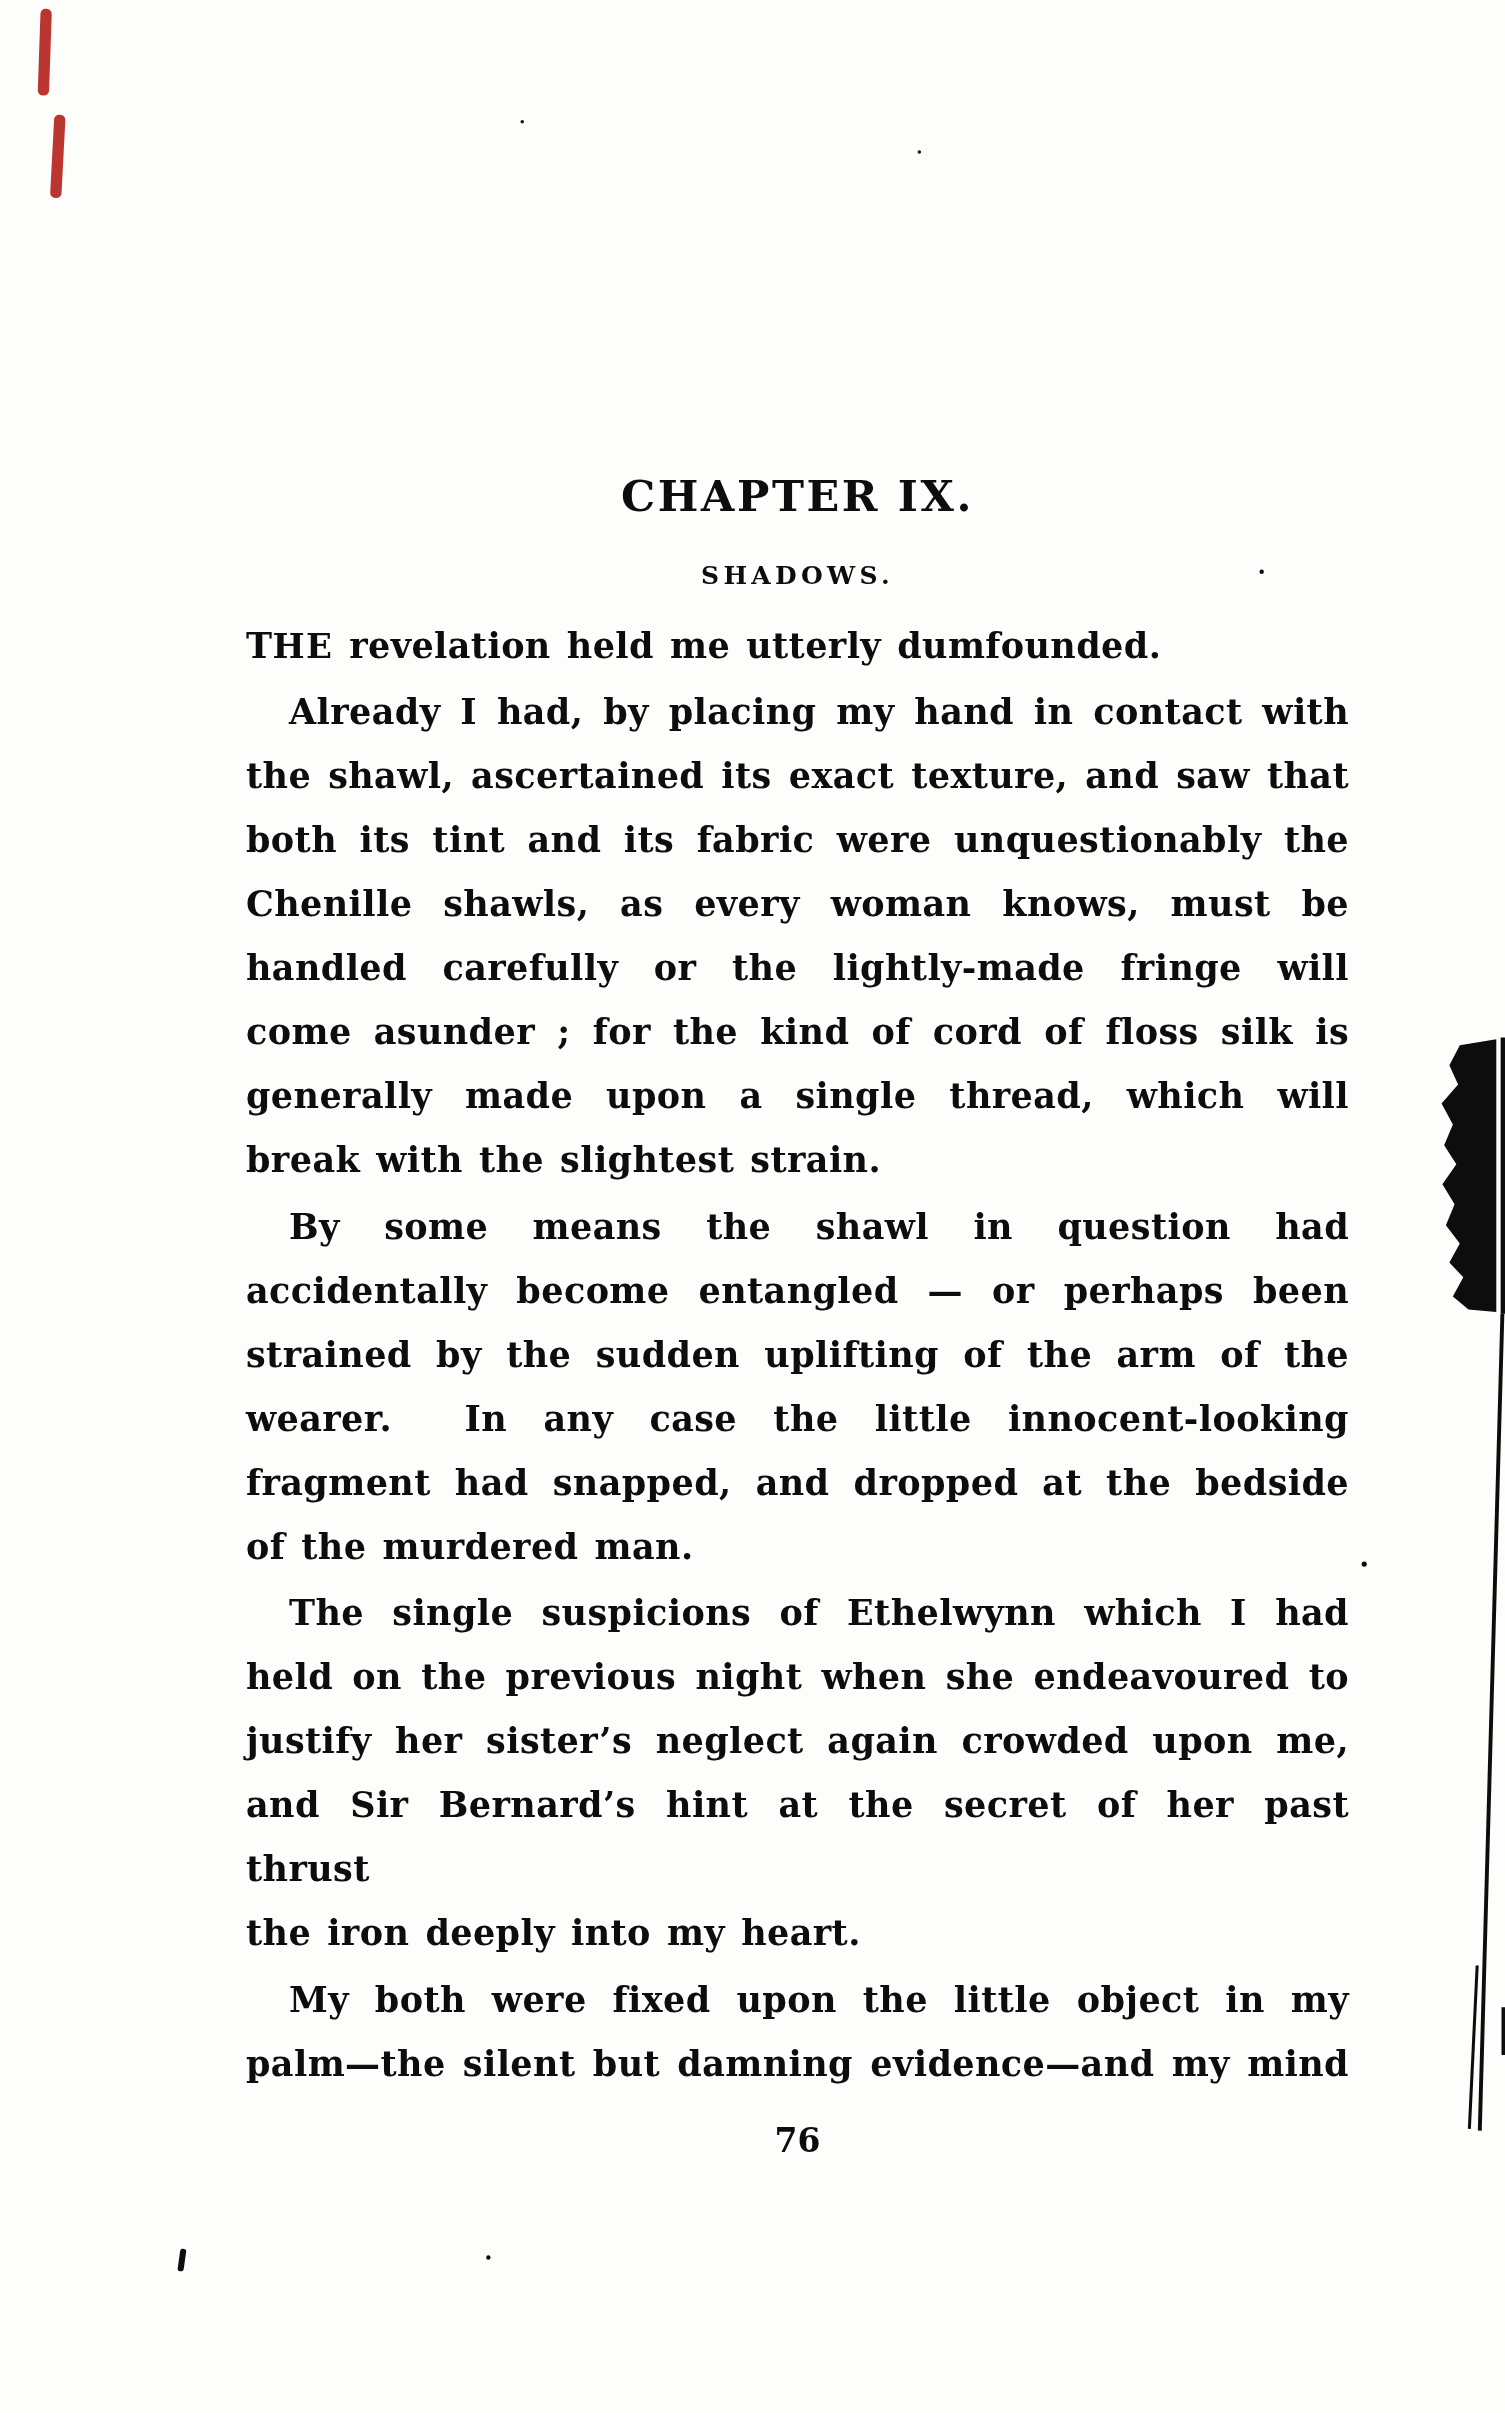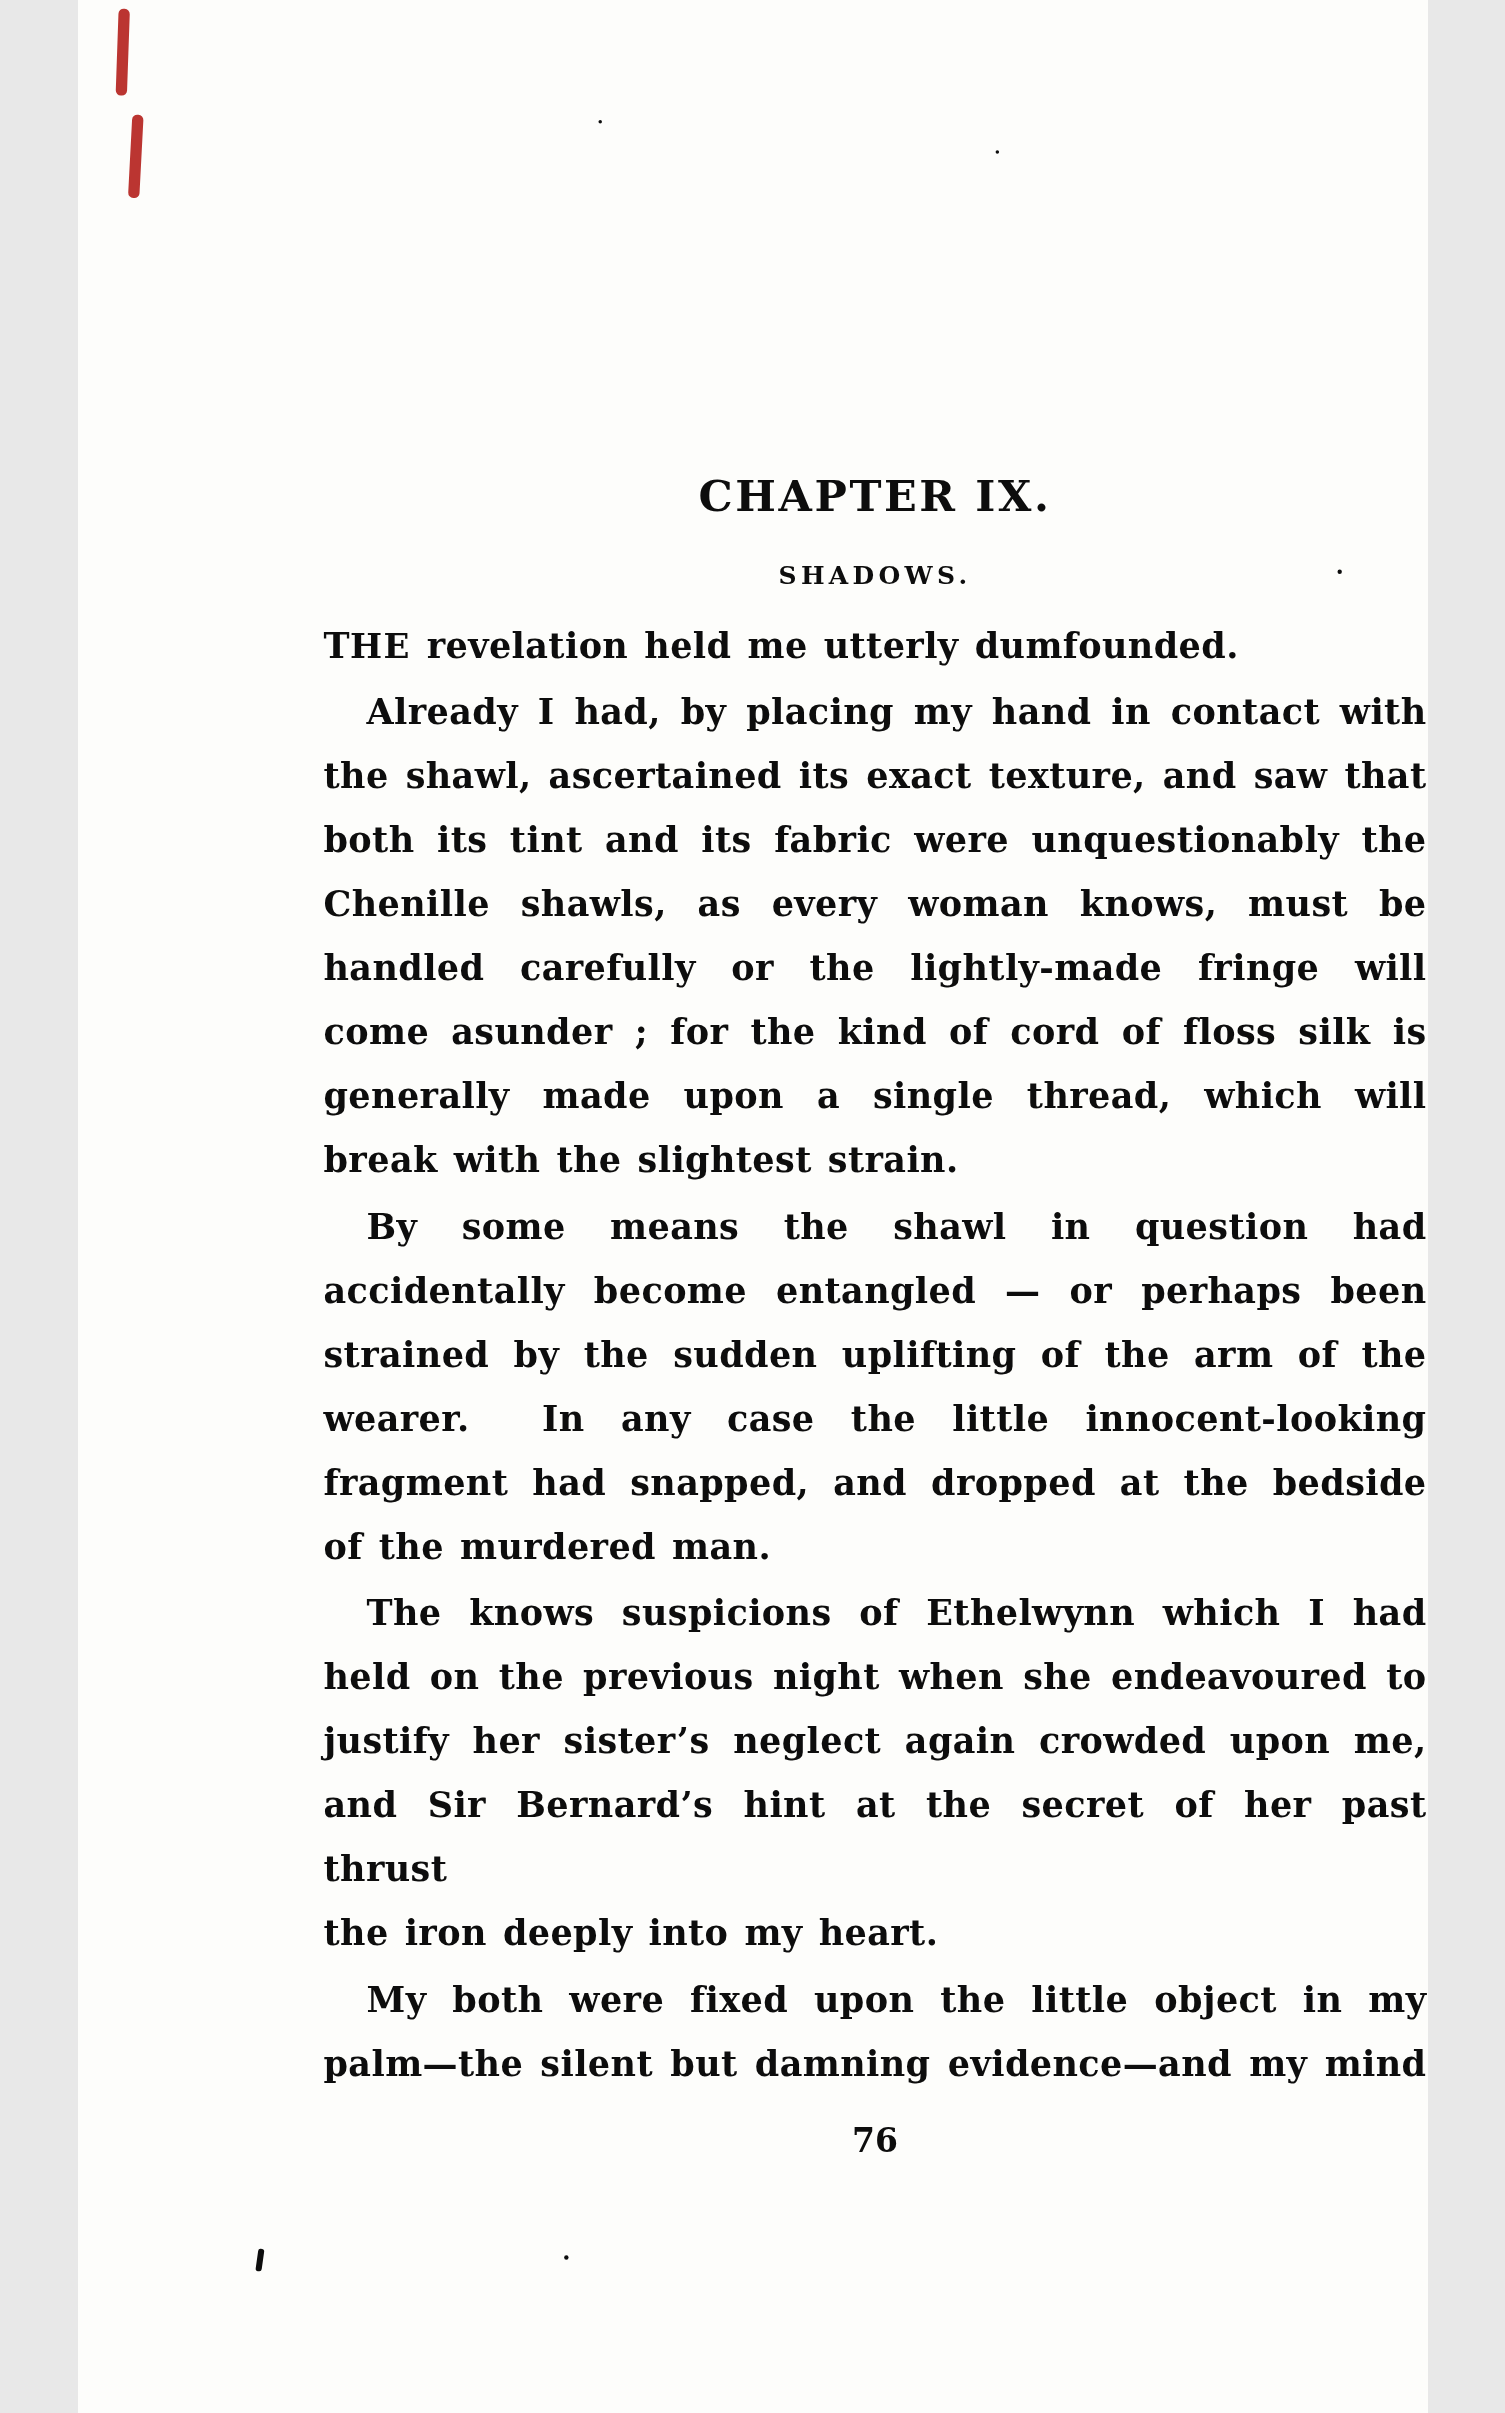--- a/index.html
+++ b/index.html
@@ -1,20 +1,20 @@
 <!DOCTYPE html>
 <html style="--paper: #fdfdfb; --ink: #0d0d0d; --annotation-red: #b5241f;font-size:14px"><head>
 <meta charset="utf-8">
 <style>
   html, body { margin: 0; padding: 0; }
   body { background: #e8e8e8; }
 
   .page {
     position: relative;
-    width: 1350px;
+    width: 1505px;
     height: 2413px;
     margin: 0 auto;
     background: var(--paper, #fdfdfb);
     color: var(--ink, #0d0d0d);
     font-family: "DejaVu Serif", "Liberation Serif", serif;
     overflow: hidden;
   }
 
   .content {
     position: absolute;
@@ -107,21 +107,21 @@
       <div class="para">
         <div class="line indent">By some means the shawl in question had</div>
         <div class="line">accidentally become entangled — or perhaps been</div>
         <div class="line">strained by the sudden uplifting of the arm of the</div>
         <div class="line">wearer.&nbsp; In any case the little innocent-looking</div>
         <div class="line">fragment had snapped, and dropped at the bedside</div>
         <div class="line last">of the murdered man.</div>
       </div>
 
       <div class="para">
-        <div class="line indent">The knows suspicions of Ethelwynn which I had</div>
+        <div class="line indent">The single suspicions of Ethelwynn which I had</div>
         <div class="line">held on the previous night when she endeavoured to</div>
         <div class="line">justify her sister’s neglect again crowded upon me,</div>
         <div class="line">and Sir Bernard’s hint at the secret of her past thrust</div>
         <div class="line last">the iron deeply into my heart.</div>
       </div>
 
       <div class="para">
         <div class="line indent">My both were fixed upon the little object in my</div>
         <div class="line">palm—the silent but damning evidence—and my mind</div>
       </div>

